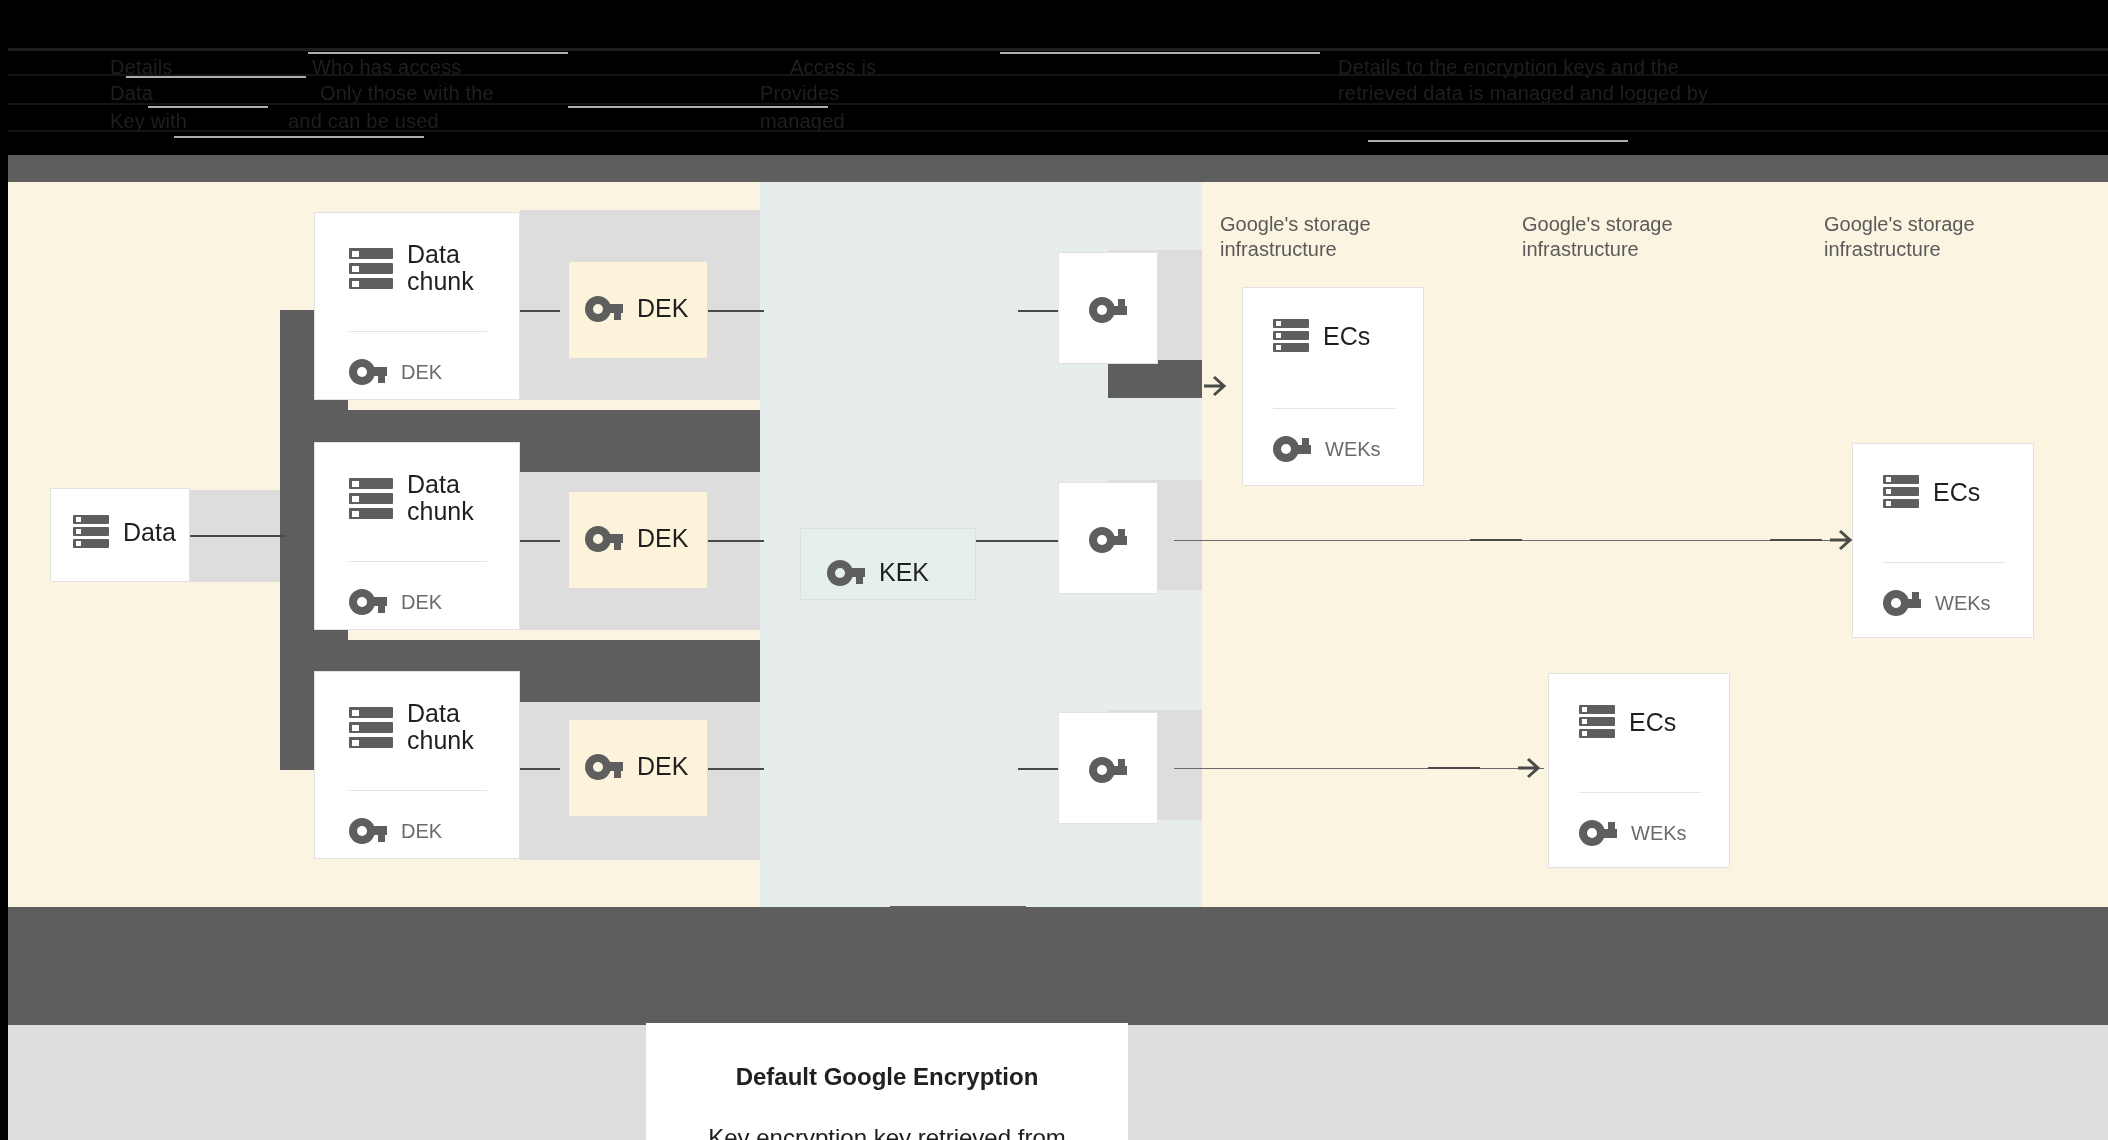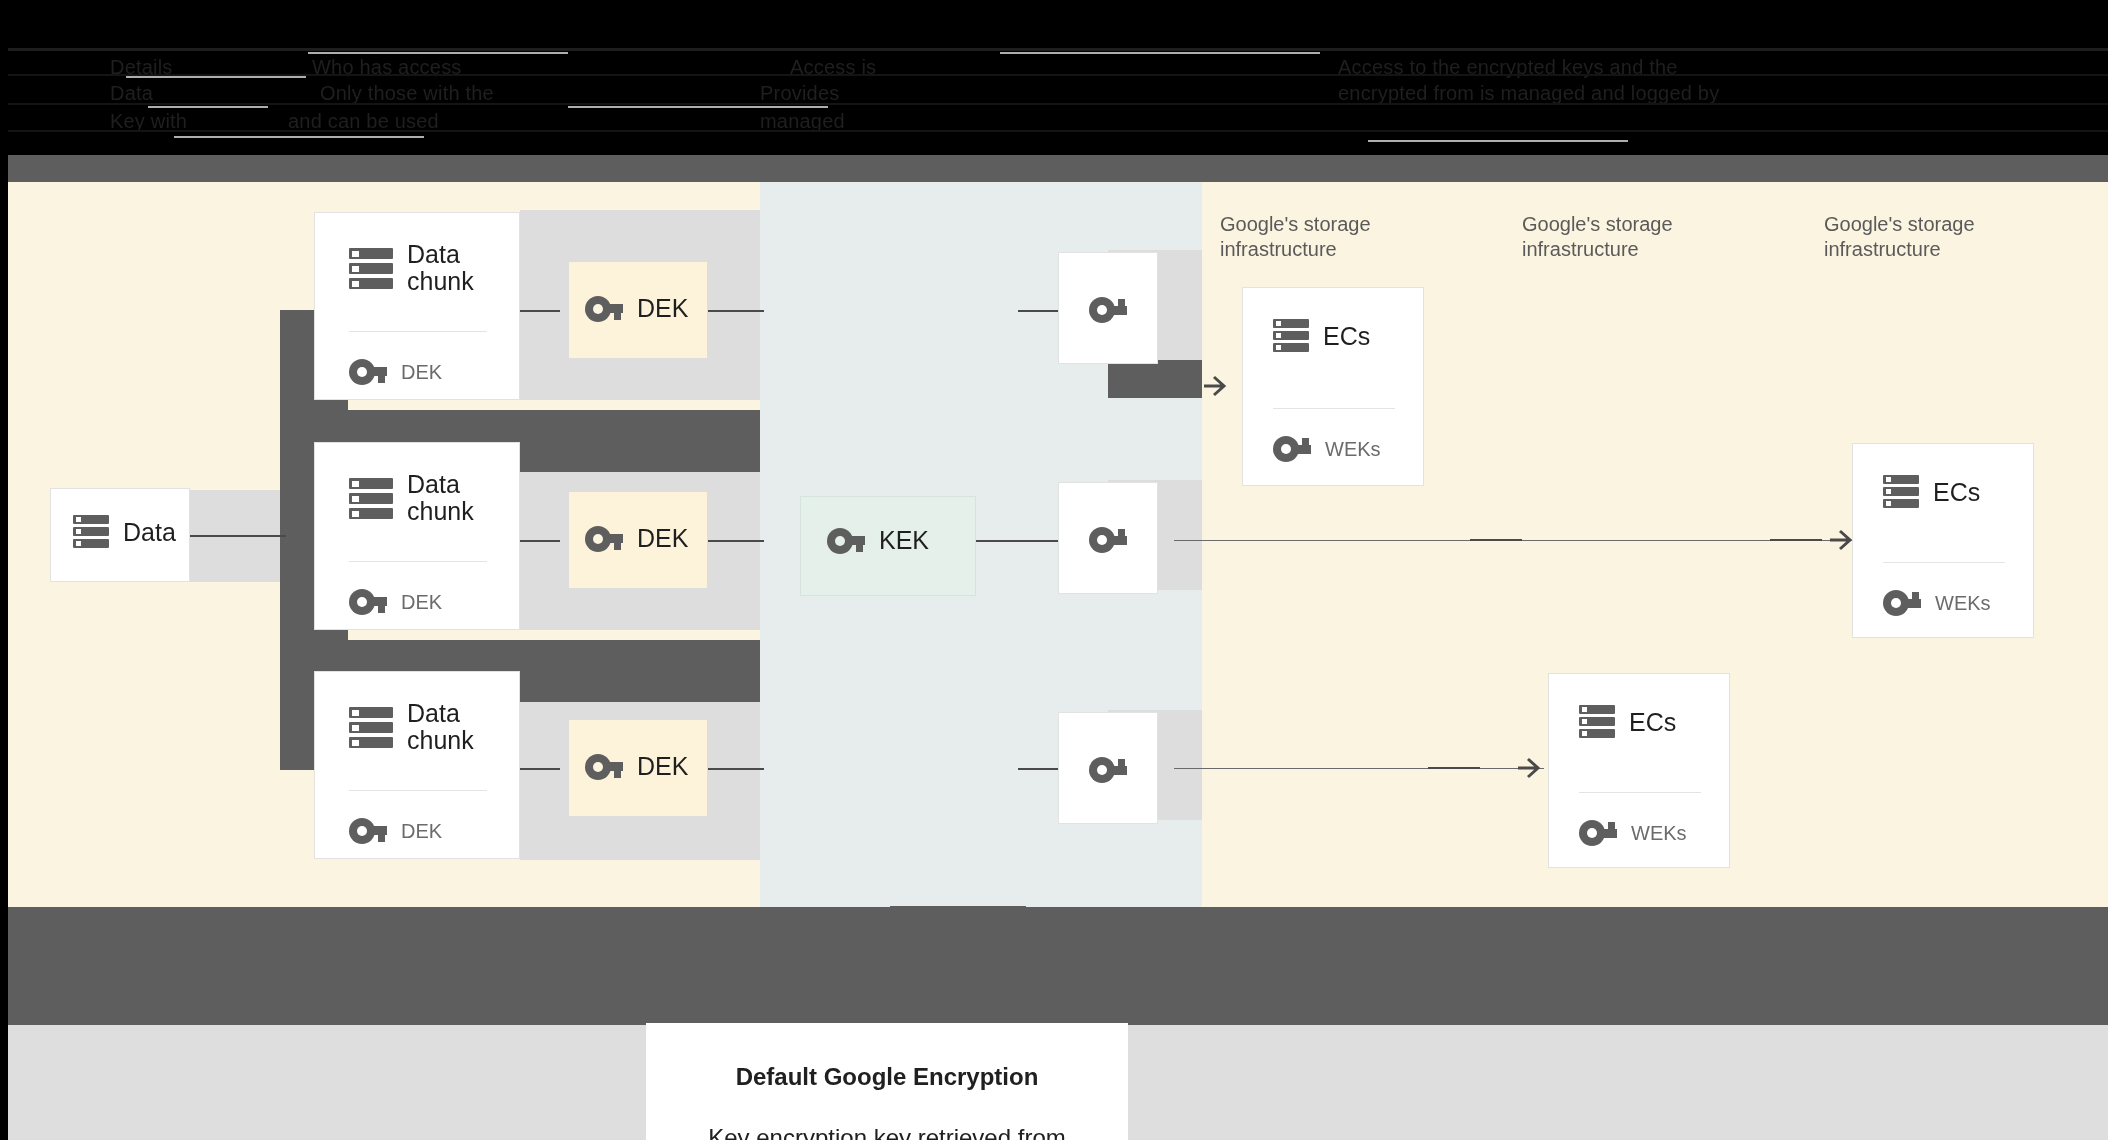--- a/index.html
+++ b/index.html
@@ -81,26 +81,26 @@
 <body>
 
 <div id="stage">
 
   <div class="hdr-black"></div>
 
   <div class="hdr-rows">
     <div class="hdr-row" style="left:102px;top:8px;">Details</div>
     <div class="hdr-row" style="left:304px;top:8px;">Who has access</div>
     <div class="hdr-row" style="left:782px;top:8px;">Access is</div>
-    <div class="hdr-row" style="left:1330px;top:8px;">Access to the encrypted keys and the</div>
+    <div class="hdr-row" style="left:1330px;top:8px;">Details to the encryption keys and the</div>
 
     <div class="hdr-row" style="left:102px;top:34px;">Data</div>
     <div class="hdr-row" style="left:312px;top:34px;">Only those with the</div>
     <div class="hdr-row" style="left:752px;top:34px;">Provides</div>
-    <div class="hdr-row" style="left:1330px;top:34px;">encrypted from is managed and logged by</div>
+    <div class="hdr-row" style="left:1330px;top:34px;">retrieved data is managed and logged by</div>
 
     <div class="hdr-row" style="left:102px;top:62px;">Key with</div>
     <div class="hdr-row" style="left:280px;top:62px;">and can be used</div>
     <div class="hdr-row" style="left:752px;top:62px;">managed</div>
 
     <div class="hdr-smudge" style="left:0;top:0;width:2108px;height:3px;"></div>
     <div class="hdr-line" style="left:0;top:26px;width:2108px;"></div>
     <div class="hdr-line" style="left:0;top:55px;width:2108px;"></div>
     <div class="hdr-line" style="left:0;top:82px;width:2108px;"></div>
     <div class="hdr-underline" style="left:118px;top:28px;width:180px;"></div>
@@ -292,21 +292,21 @@
       <span class="keyi cream">
           <span class="bow"></span>
           <span class="hole"></span>
           <span class="shaft"></span>
           <span class="t1"></span>
         </span>
       <span class="lbl">DEK</span>
     </div>
   </div>
 
-  <div class="kek" style="left:792px;top:496px;width:176px;height:100px;">
+  <div class="kek" style="left:792px;top:528px;width:176px;height:72px;">
     <div class="row-icon" style="left:26px;top:30px;">
       <span class="keyi mint">
           <span class="bow"></span>
           <span class="hole"></span>
           <span class="shaft"></span>
           <span class="t1"></span>
         </span>
       <span class="lbl">KEK</span>
     </div>
   </div>

